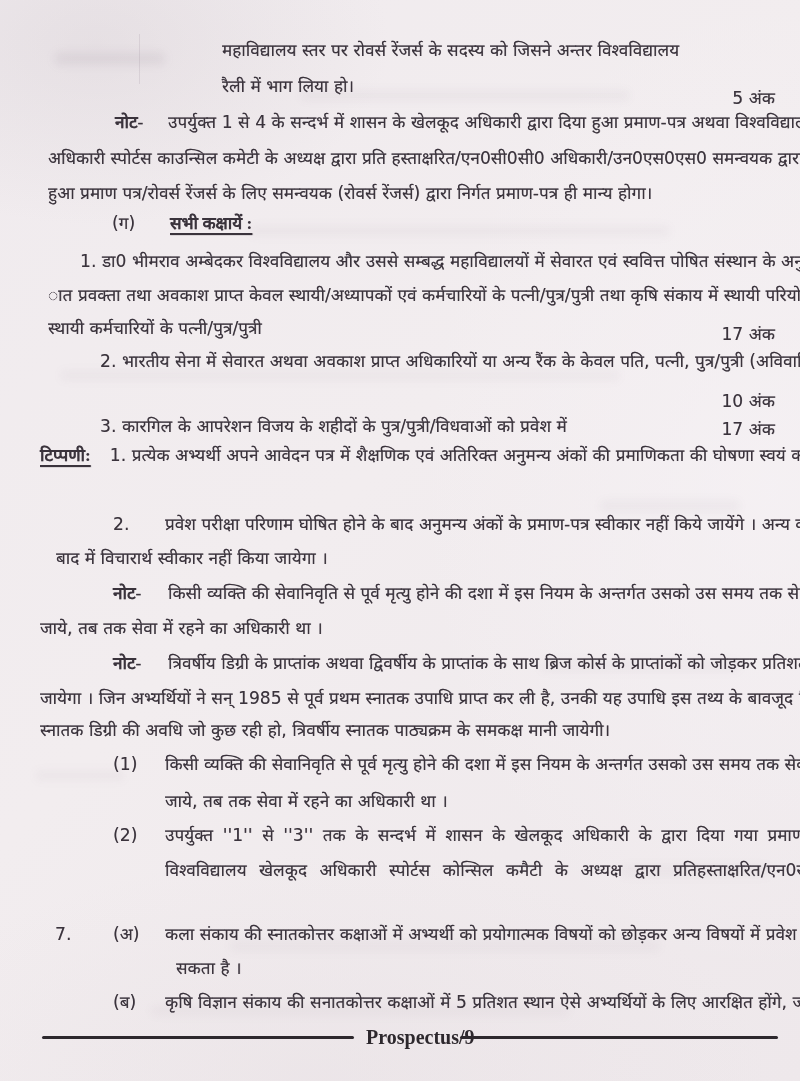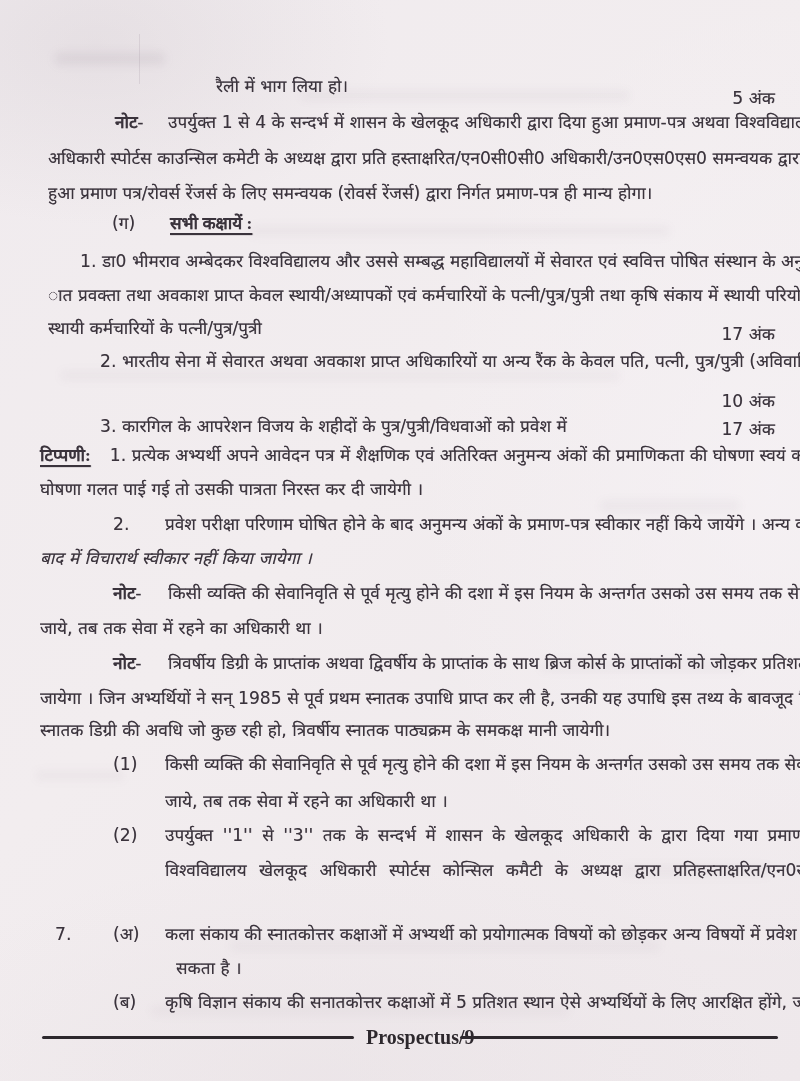--- a/index.html
+++ b/index.html
@@ -71,21 +71,22 @@
   <div class="ghost" style="top:90px;left:300px;width:330px;height:11px;opacity:.6;"></div>
   <div class="ghost" style="top:225px;left:250px;width:420px;height:12px;opacity:.55;"></div>
   <div class="ghost" style="top:370px;left:60px;width:560px;height:11px;opacity:.5;"></div>
   <div class="ghost" style="top:500px;left:600px;width:140px;height:12px;opacity:.6;"></div>
   <div class="ghost" style="top:660px;left:540px;width:200px;height:12px;opacity:.5;"></div>
   <div class="ghost" style="top:770px;left:35px;width:90px;height:11px;opacity:.55;"></div>
   <div class="ghost" style="top:865px;left:620px;width:150px;height:12px;opacity:.5;"></div>
   <div class="ghost" style="top:940px;left:230px;width:430px;height:12px;opacity:.5;"></div>
   <div class="ghost" style="top:1005px;left:150px;width:420px;height:12px;opacity:.45;"></div>
 
-  <div class="ln" style="top:74px;left:216px;">रैली में भाग लिया हो।</div>
+  <div class="ln" style="top:38px;left:222px;">महाविद्यालय स्तर पर रोवर्स रेंजर्स के सदस्य को जिसने अन्तर विश्वविद्यालय</div>
+  <div class="ln" style="top:74px;left:222px;">रैली में भाग लिया हो।</div>
   <div class="ln marks" style="top:86px;">5 अंक</div>
 
   <div class="ln" style="top:110px;left:115px;">
     <span class="b lbl w53">नोट-</span><span>उपर्युक्त 1 से 4 के सन्दर्भ में शासन के खेलकूद अधिकारी द्वारा दिया हुआ प्रमाण-पत्र अथवा विश्वविद्यालय खेलकूद</span>
   </div>
   <div class="ln" style="top:146px;left:48px;">अधिकारी स्पोर्टस काउन्सिल कमेटी के अध्यक्ष द्वारा प्रति हस्ताक्षरित/एन0सी0सी0 अधिकारी/उन0एस0एस0 समन्वयक द्वारा निर्गत किया</div>
   <div class="ln" style="top:181px;left:48px;">हुआ प्रमाण पत्र/रोवर्स रेंजर्स के लिए समन्वयक (रोवर्स रेंजर्स) द्वारा निर्गत प्रमाण-पत्र ही मान्य होगा।</div>
 
   <div class="ln" style="top:211px;left:112px;">
     <span class="lbl w58">(ग)</span><span class="b u">सभी कक्षायें :</span>
@@ -98,26 +99,25 @@
 
   <div class="ln" style="top:349px;left:100px;">2. भारतीय सेना में सेवारत अथवा अवकाश प्राप्त अधिकारियों या अन्य रैंक के केवल पति, पत्नी, पुत्र/पुत्री (अविवाहित)</div>
   <div class="ln marks" style="top:389px;">10 अंक</div>
 
   <div class="ln" style="top:414px;left:100px;">3. कारगिल के आपरेशन विजय के शहीदों के पुत्र/पुत्री/विधवाओं को प्रवेश में</div>
   <div class="ln marks" style="top:417px;">17 अंक</div>
 
   <div class="ln" style="top:443px;left:40px;">
     <span class="b u" style="margin-right:19px;">टिप्पणी:</span><span>1. प्रत्येक अभ्यर्थी अपने आवेदन पत्र में शैक्षणिक एवं अतिरिक्त अनुमन्य अंकों की प्रमाणिकता की घोषणा स्वयं करेगा यदि यह</span>
   </div>
-  <div class="ln" style="top:477px;left:40px;">घोषणा गलत पाई गई तो उसकी पात्रता निरस्त कर दी जायेगी ।</div>
 
   <div class="ln" style="top:512px;left:113px;">
     <span class="lbl w52">2.</span><span>प्रवेश परीक्षा परिणाम घोषित होने के बाद अनुमन्य अंकों के प्रमाण-पत्र स्वीकार नहीं किये जायेंगे । अन्य कोई अभिलेख</span>
   </div>
-  <div class="ln" style="top:546px;left:40px;font-style:italic;">बाद में विचारार्थ स्वीकार नहीं किया जायेगा ।</div>
+  <div class="ln" style="top:546px;left:56px;">बाद में विचारार्थ स्वीकार नहीं किया जायेगा ।</div>
 
   <div class="ln" style="top:581px;left:113px;">
     <span class="b lbl w55">नोट-</span><span>किसी व्यक्ति की सेवानिवृति से पूर्व मृत्यु होने की दशा में इस नियम के अन्तर्गत उसको उस समय तक सेवारत समझा</span>
   </div>
   <div class="ln" style="top:616px;left:40px;">जाये, तब तक सेवा में रहने का अधिकारी था ।</div>
 
   <div class="ln" style="top:651px;left:113px;">
     <span class="b lbl w55">नोट-</span><span>त्रिवर्षीय डिग्री के प्राप्तांक अथवा द्विवर्षीय के प्राप्तांक के साथ ब्रिज कोर्स के प्राप्तांकों को जोड़कर प्रतिशत निकाला</span>
   </div>
   <div class="ln" style="top:686px;left:40px;">जायेगा । जिन अभ्यर्थियों ने सन् 1985 से पूर्व प्रथम स्नातक उपाधि प्राप्त कर ली है, उनकी यह उपाधि इस तथ्य के बावजूद कि उनकी</div>

